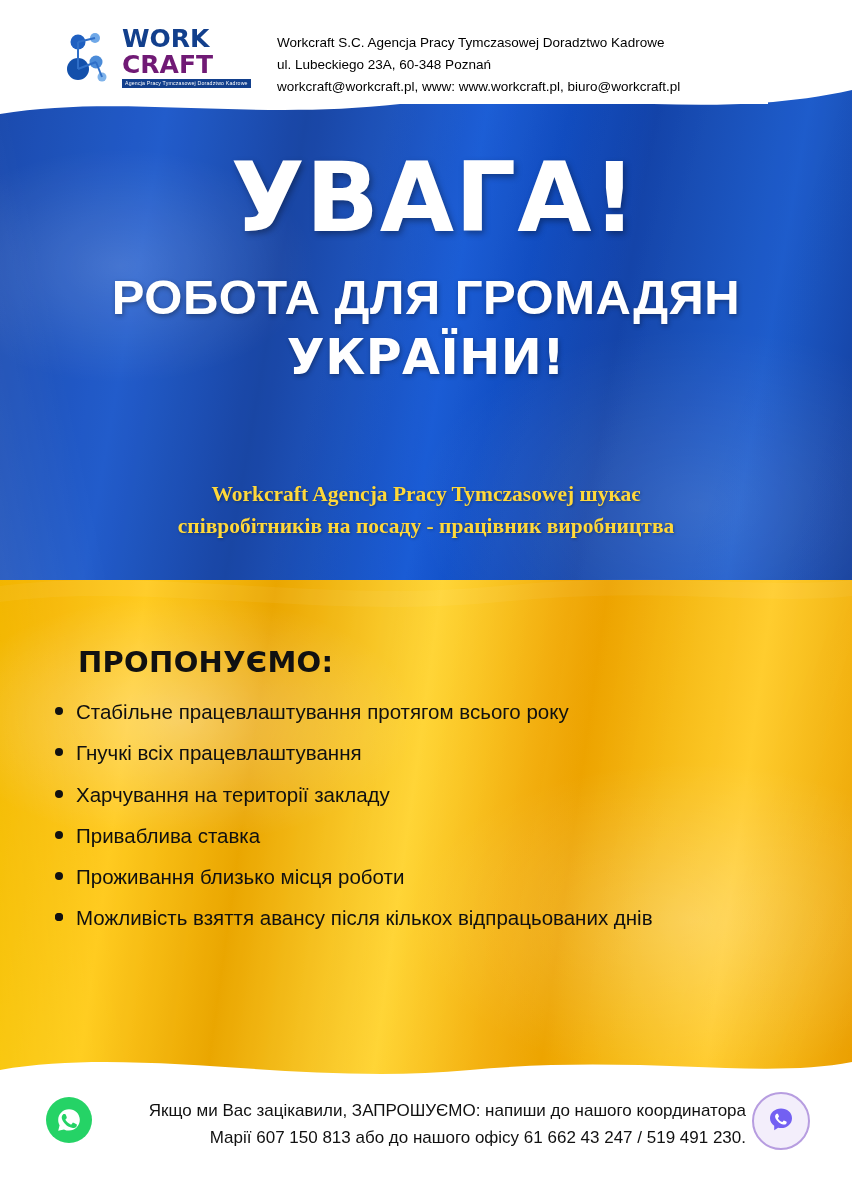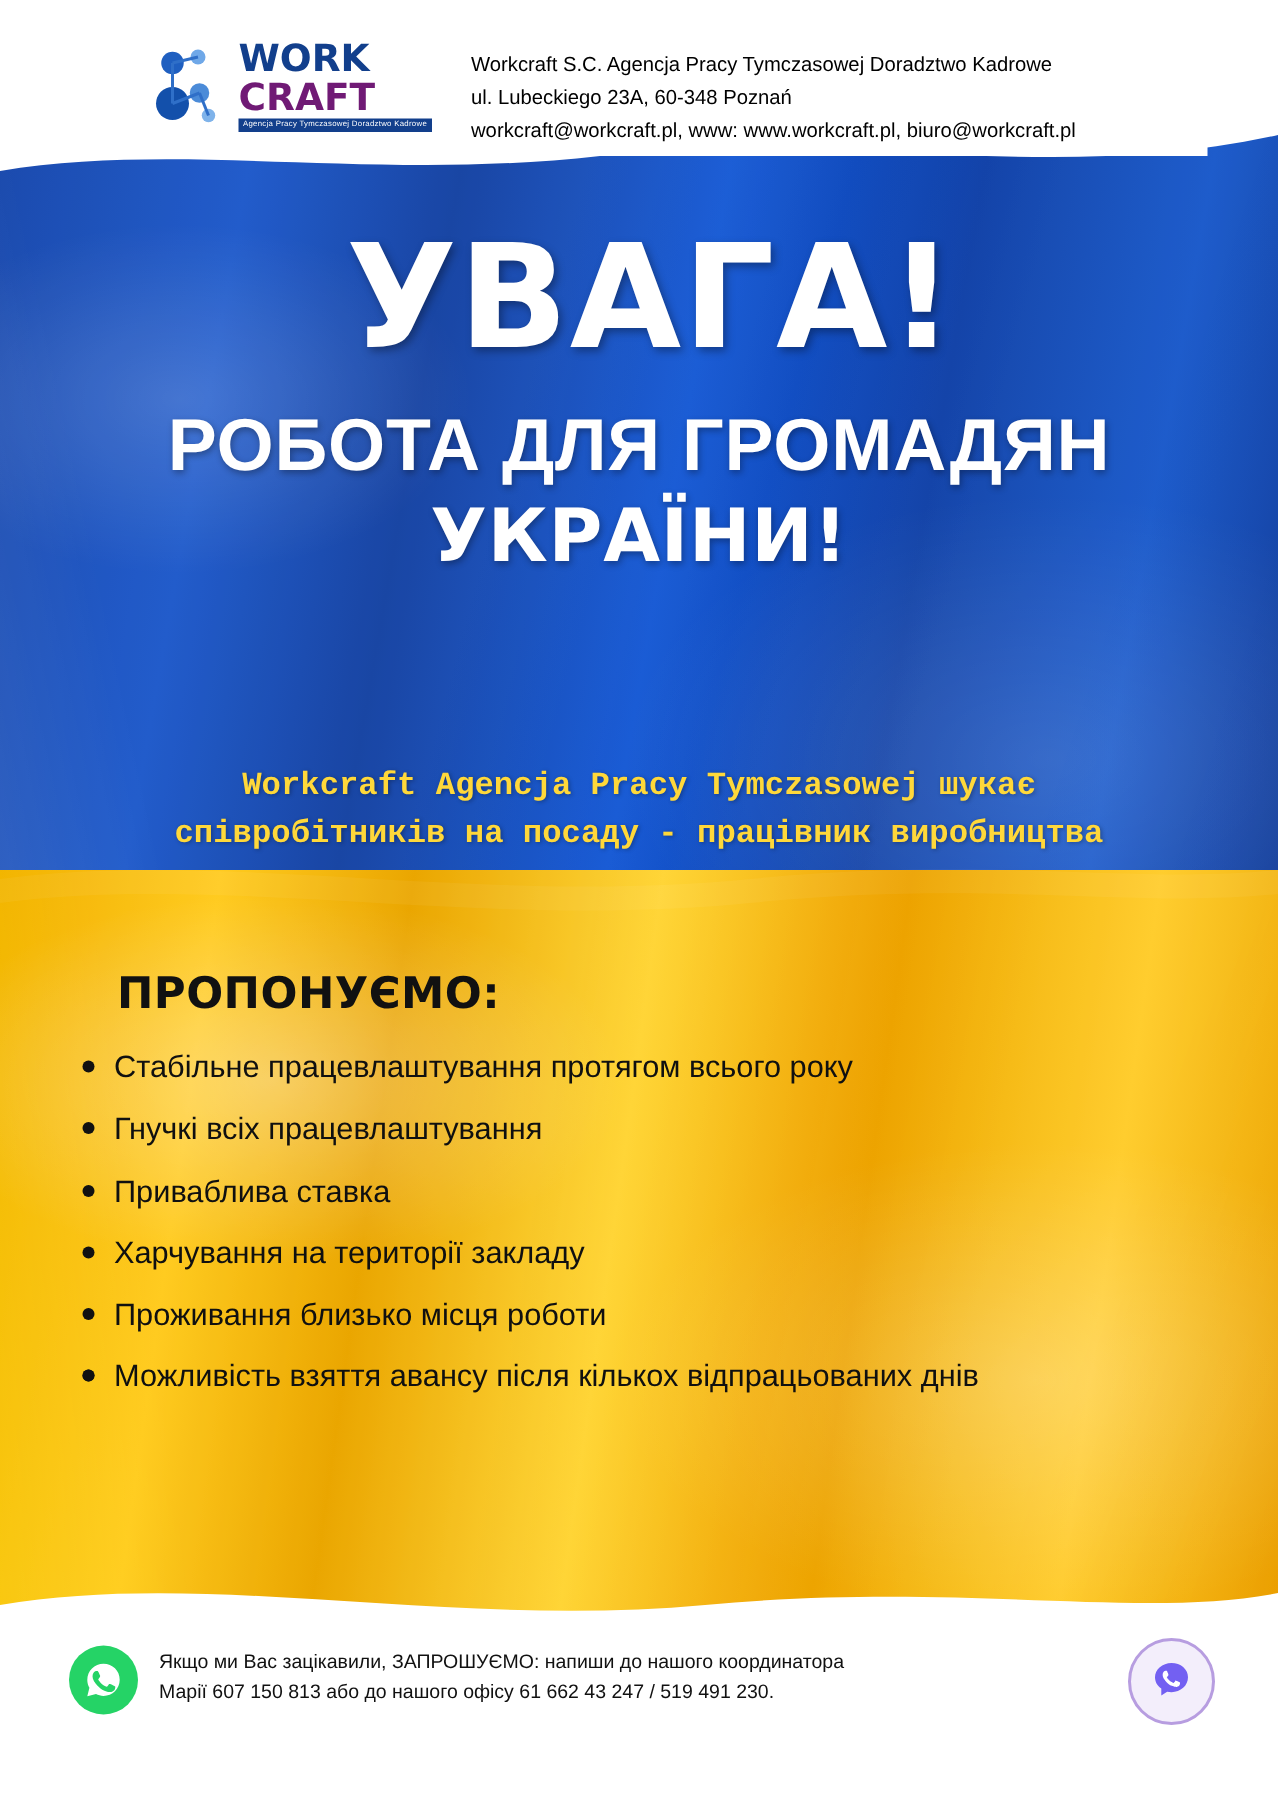--- a/index.html
+++ b/index.html
@@ -21,21 +21,20 @@
   
   .header {
     position: absolute;
     top: 0; left: 0;
     width: 768px;
     height: 104px;
     background: #ffffff;
     z-index: 6;
     display: flex;
     align-items: flex-start;
-    margin-left: 37px;
   }
   .logo-block {
     position: absolute;
     left: 62px;
     top: 24px;
     width: 190px;
     height: 66px;
     display: flex;
     align-items: center;
   }
@@ -183,27 +182,26 @@
     letter-spacing: 0.5px;
     text-shadow: 1px 2px 5px rgba(0,0,0,0.33);
   }
   .sub-yellow {
     position: absolute;
     top: 478px;
     left: 0;
     width: 852px;
     text-align: center;
     color: #ffd83a;
-    font-family: Liberation Mono, monospace;
+    font-family: Liberation Serif, serif;
     font-weight: bold;
     font-size: 21.5px;
     line-height: 1.5;
     z-index: 5;
     text-shadow: 1px 1px 3px rgba(0,0,0,0.30);
-    margin-top: 30px;
   }
 
   
   .offer-title {
     position: absolute;
     top: 645px;
     left: 78px;
     font-family: "DejaVu Sans", sans-serif;
     font-weight: bold;
     font-size: 29px;
@@ -248,23 +246,23 @@
     width: 852px;
     height: 120px;
     background: #ffffff;
     z-index: 6;
   }
   .footer-text {
     position: absolute;
     top: 1098px;
     left: 106px;
     width: 640px;
-    text-align: left;
-    font-family: "Liberation Sans", sans-serif;
-    font-size: 13px;
+    text-align: right;
+    font-family: "Liberation Sans", sans-serif;
+    font-size: 17px;
     line-height: 1.56;
     color: #111111;
     z-index: 7;
   }
   .wa-icon {
     position: absolute;
     left: 46px;
     top: 1097px;
     width: 46px;
     height: 46px;
@@ -349,22 +347,22 @@
   <div class="sub-yellow">
     <div>Workcraft Agencja Pracy Tymczasowej шукає</div>
     <div>співробітників на посаду - працівник виробництва</div>
   </div>
 
   <div class="offer-title">ПРОПОНУЄМО:</div>
 
   <ul class="offer-list">
     <li><span class="bullet"></span><span>Стабільне працевлаштування протягом всього року</span></li>
     <li><span class="bullet"></span><span>Гнучкі всіх працевлаштування</span></li>
+    <li><span class="bullet"></span><span>Харчування на території закладу</span></li>
     <li><span class="bullet"></span><span>Приваблива ставка</span></li>
-    <li><span class="bullet"></span><span>Харчування на території закладу</span></li>
     <li><span class="bullet"></span><span>Проживання близько місця роботи</span></li>
     <li><span class="bullet"></span></li>
     <li><span class="bullet"></span><span>Можливість взяття авансу після кількох відпрацьованих днів</span></li>
   </ul>
 
   <svg class="bottom-curve" viewBox="0 0 852 70" preserveAspectRatio="none">
     <path d="M0,30 C140,6 300,46 470,30 C640,14 760,40 852,22 L852,70 L0,70 Z" fill="#ffffff"></path>
   </svg>
 
   <div class="footer"></div>

